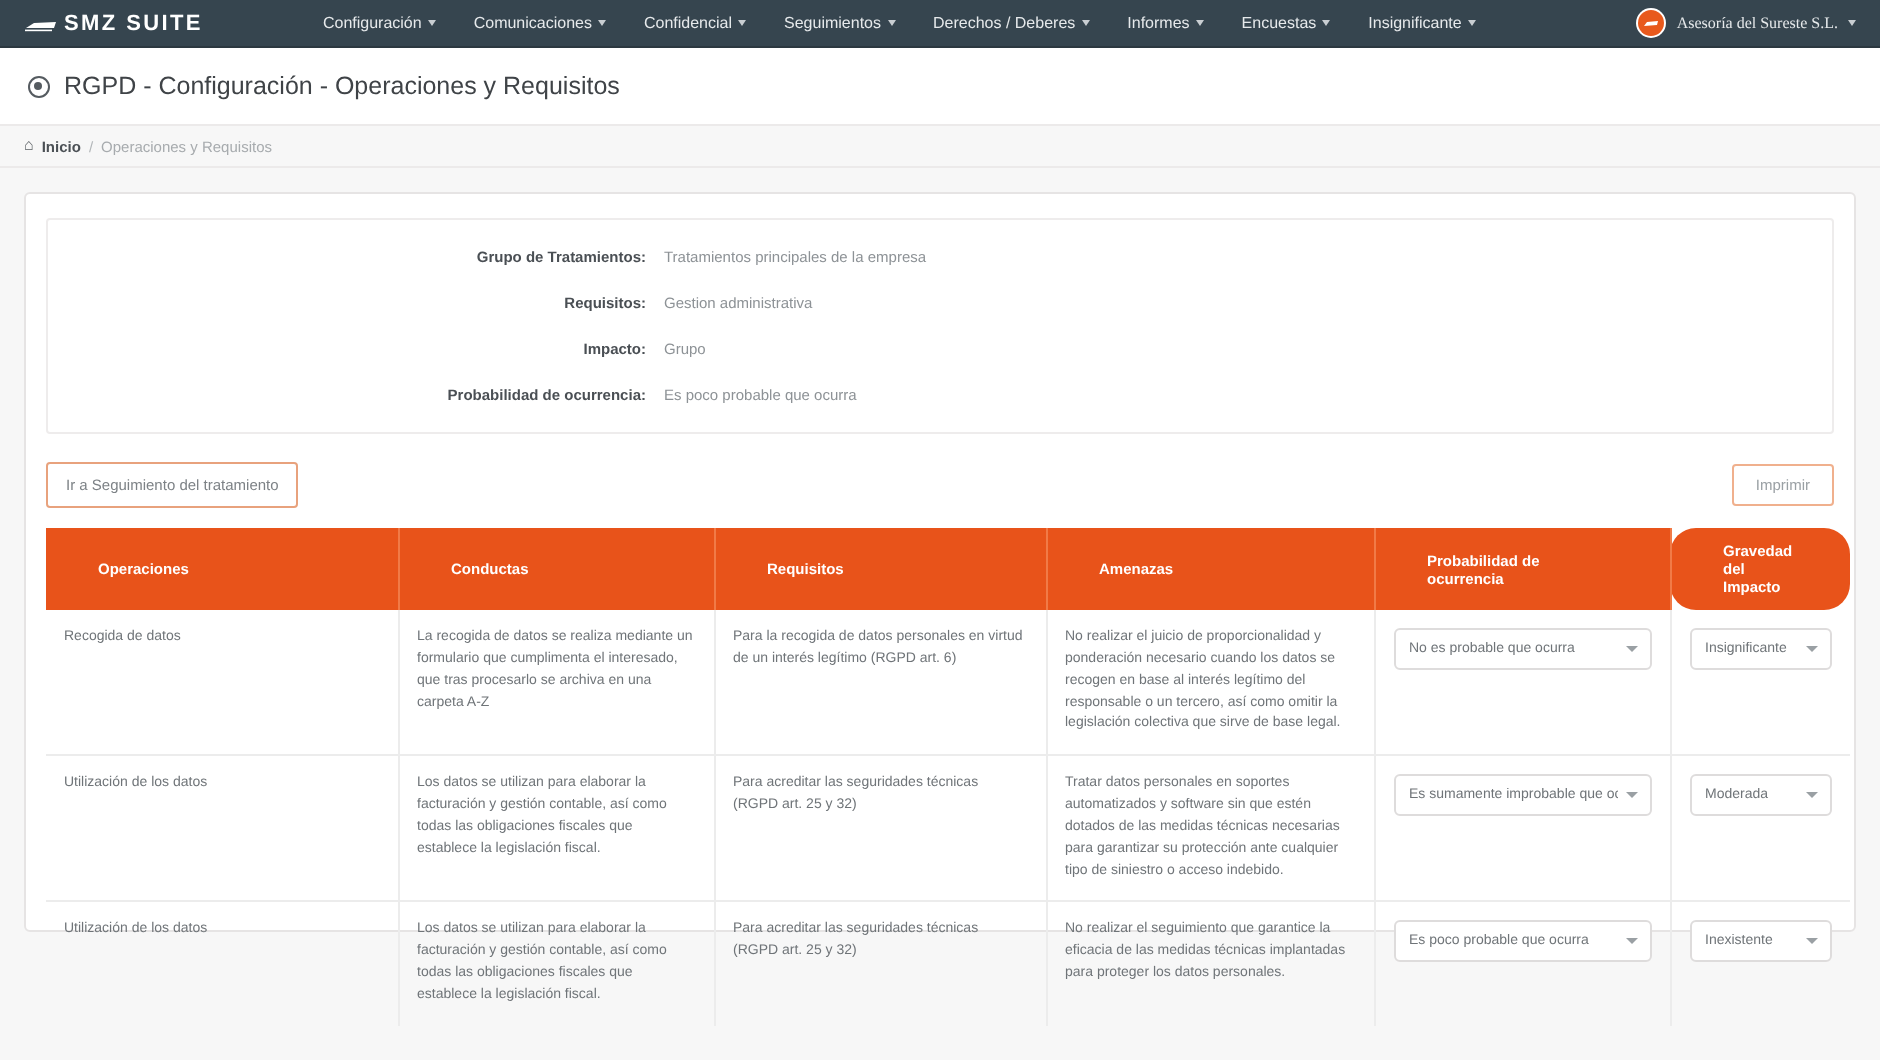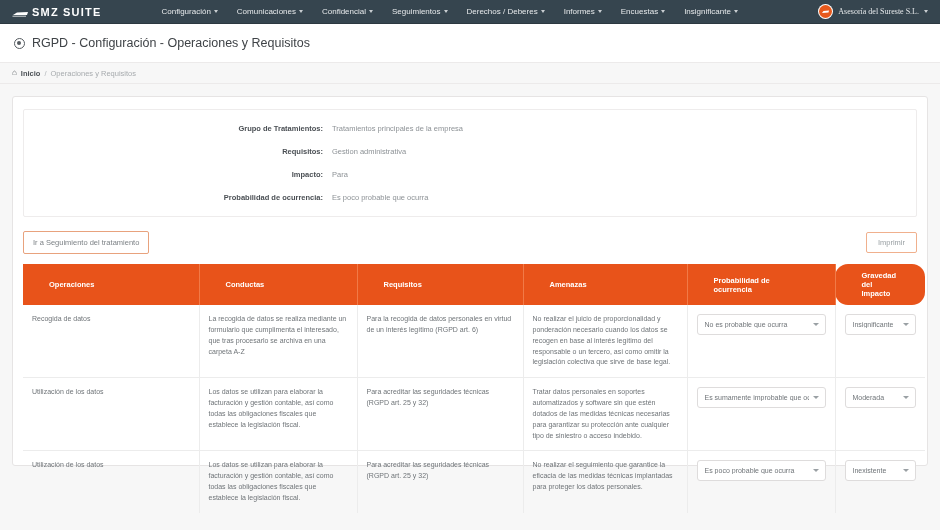--- a/index.html
+++ b/index.html
@@ -310,21 +310,21 @@
       <div class="info-row">
         <div class="info-label">Grupo de Tratamientos:</div>
         <div class="info-value">Tratamientos principales de la empresa</div>
       </div>
       <div class="info-row">
         <div class="info-label">Requisitos:</div>
         <div class="info-value">Gestion administrativa</div>
       </div>
       <div class="info-row">
         <div class="info-label">Impacto:</div>
-        <div class="info-value">Para</div>
+        <div class="info-value">Grupo</div>
       </div>
       <div class="info-row">
         <div class="info-label">Probabilidad de ocurrencia:</div>
         <div class="info-value">Es poco probable que ocurra</div>
       </div>
     </div>
 
     <div class="action-bar">
       <button class="btn-outline">Ir a Seguimiento del tratamiento</button>
       <button class="btn-print">Imprimir</button>

